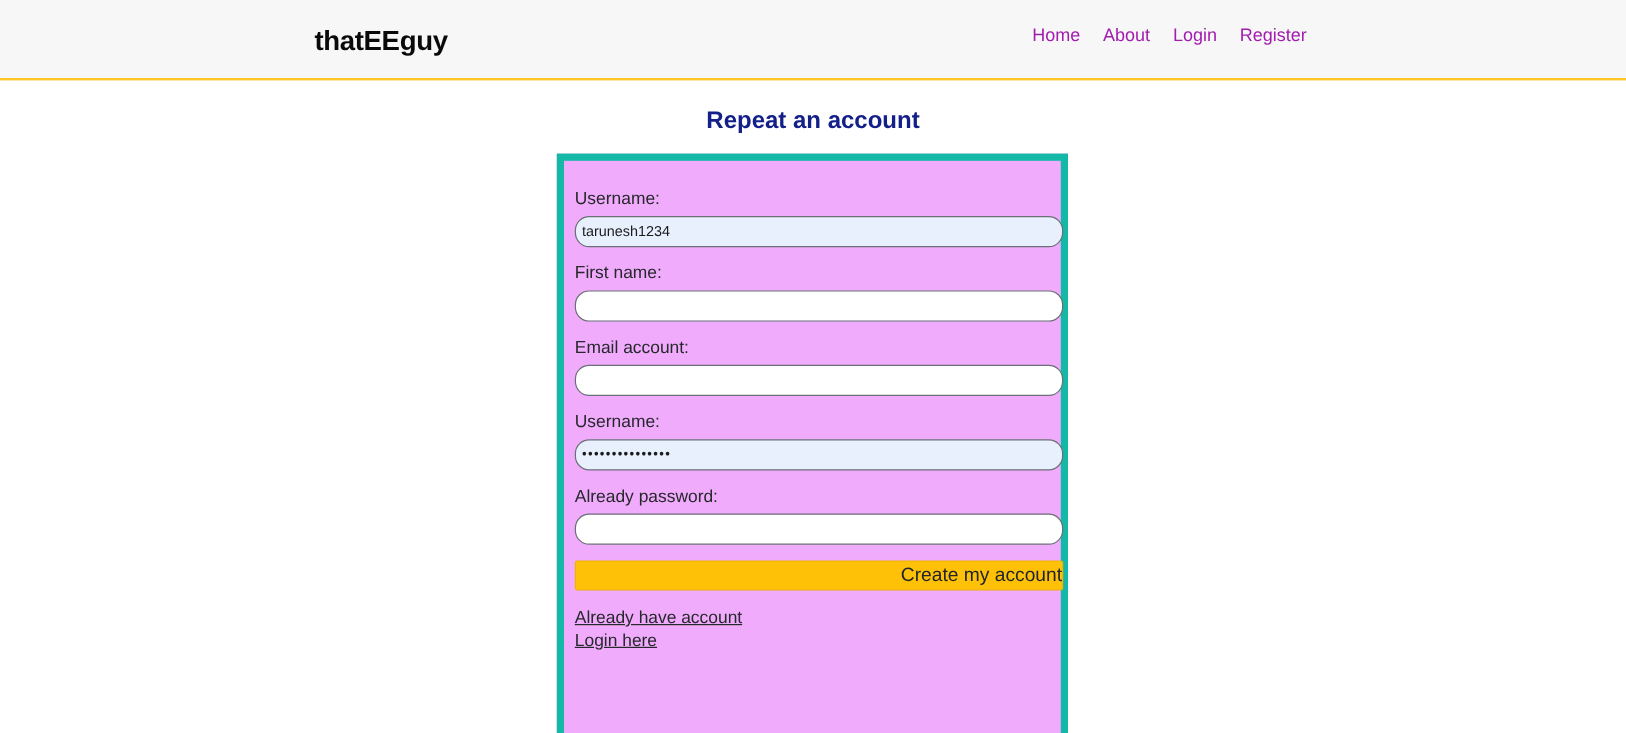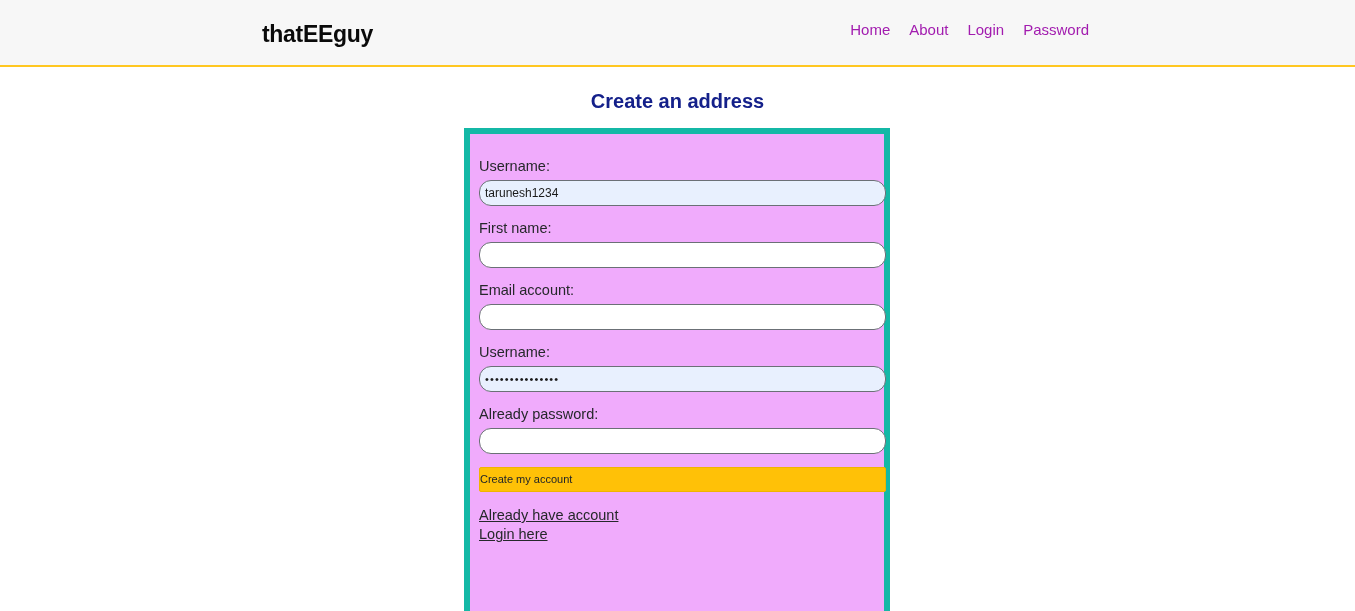--- a/index.html
+++ b/index.html
@@ -116,23 +116,23 @@
     display: block;
     box-sizing: border-box;
     width: 407px;
     height: 25px;
     margin-top: 3px;
     background: #ffc107;
     border: 1px solid #f0b400;
     border-radius: 2px;
     color: #212529;
     font-family: "Liberation Sans", sans-serif;
-    font-size: 11px;
+    font-size: 16px;
     line-height: 23px;
-    text-align: left;
+    text-align: right;
     cursor: pointer;
     padding: 0;
   }
 
   .login-prompt {
     margin-top: 14px;
     font-size: 14.5px;
     line-height: 19px;
     color: #26282b;
     text-decoration: underline;
@@ -145,25 +145,25 @@
 </style>
 </head>
 <body>
 
 <header class="site-header">
   <a class="brand" href="#">thatEEguy</a>
   <nav class="main-nav">
     <a class="nav-link" href="#">Home</a>
     <a class="nav-link" href="#">About</a>
     <a class="nav-link" href="#">Login</a>
-    <a class="nav-link" href="#">Password</a>
+    <a class="nav-link" href="#">Register</a>
   </nav>
 </header>
 
-<h1 class="page-title">Create an address</h1>
+<h1 class="page-title">Repeat an account</h1>
 
 <section class="form-card">
   <div class="card-inner">
 
     <div class="field">
       <label class="field-label">Username:</label>
       <input class="text-input autofilled" type="text" value="tarunesh1234" style="">
     </div>
 
     <div class="field">

